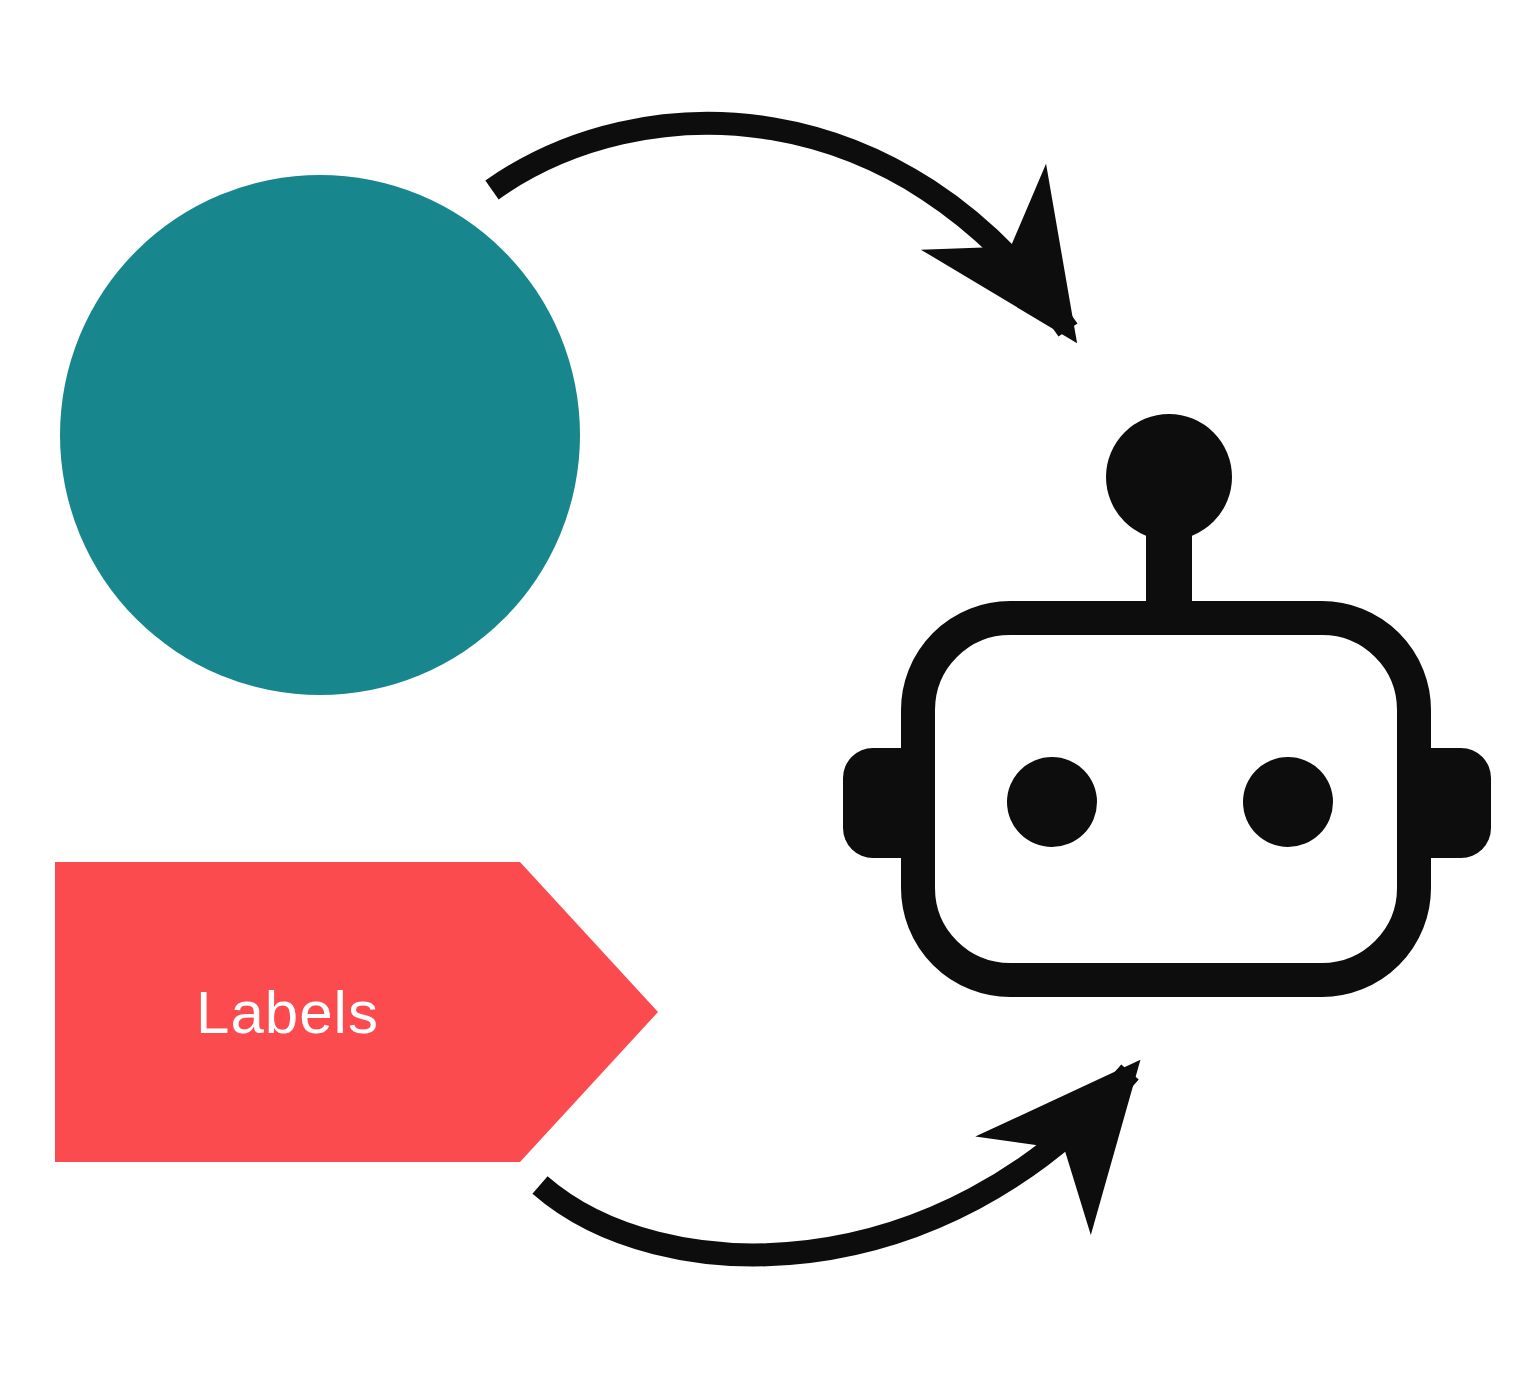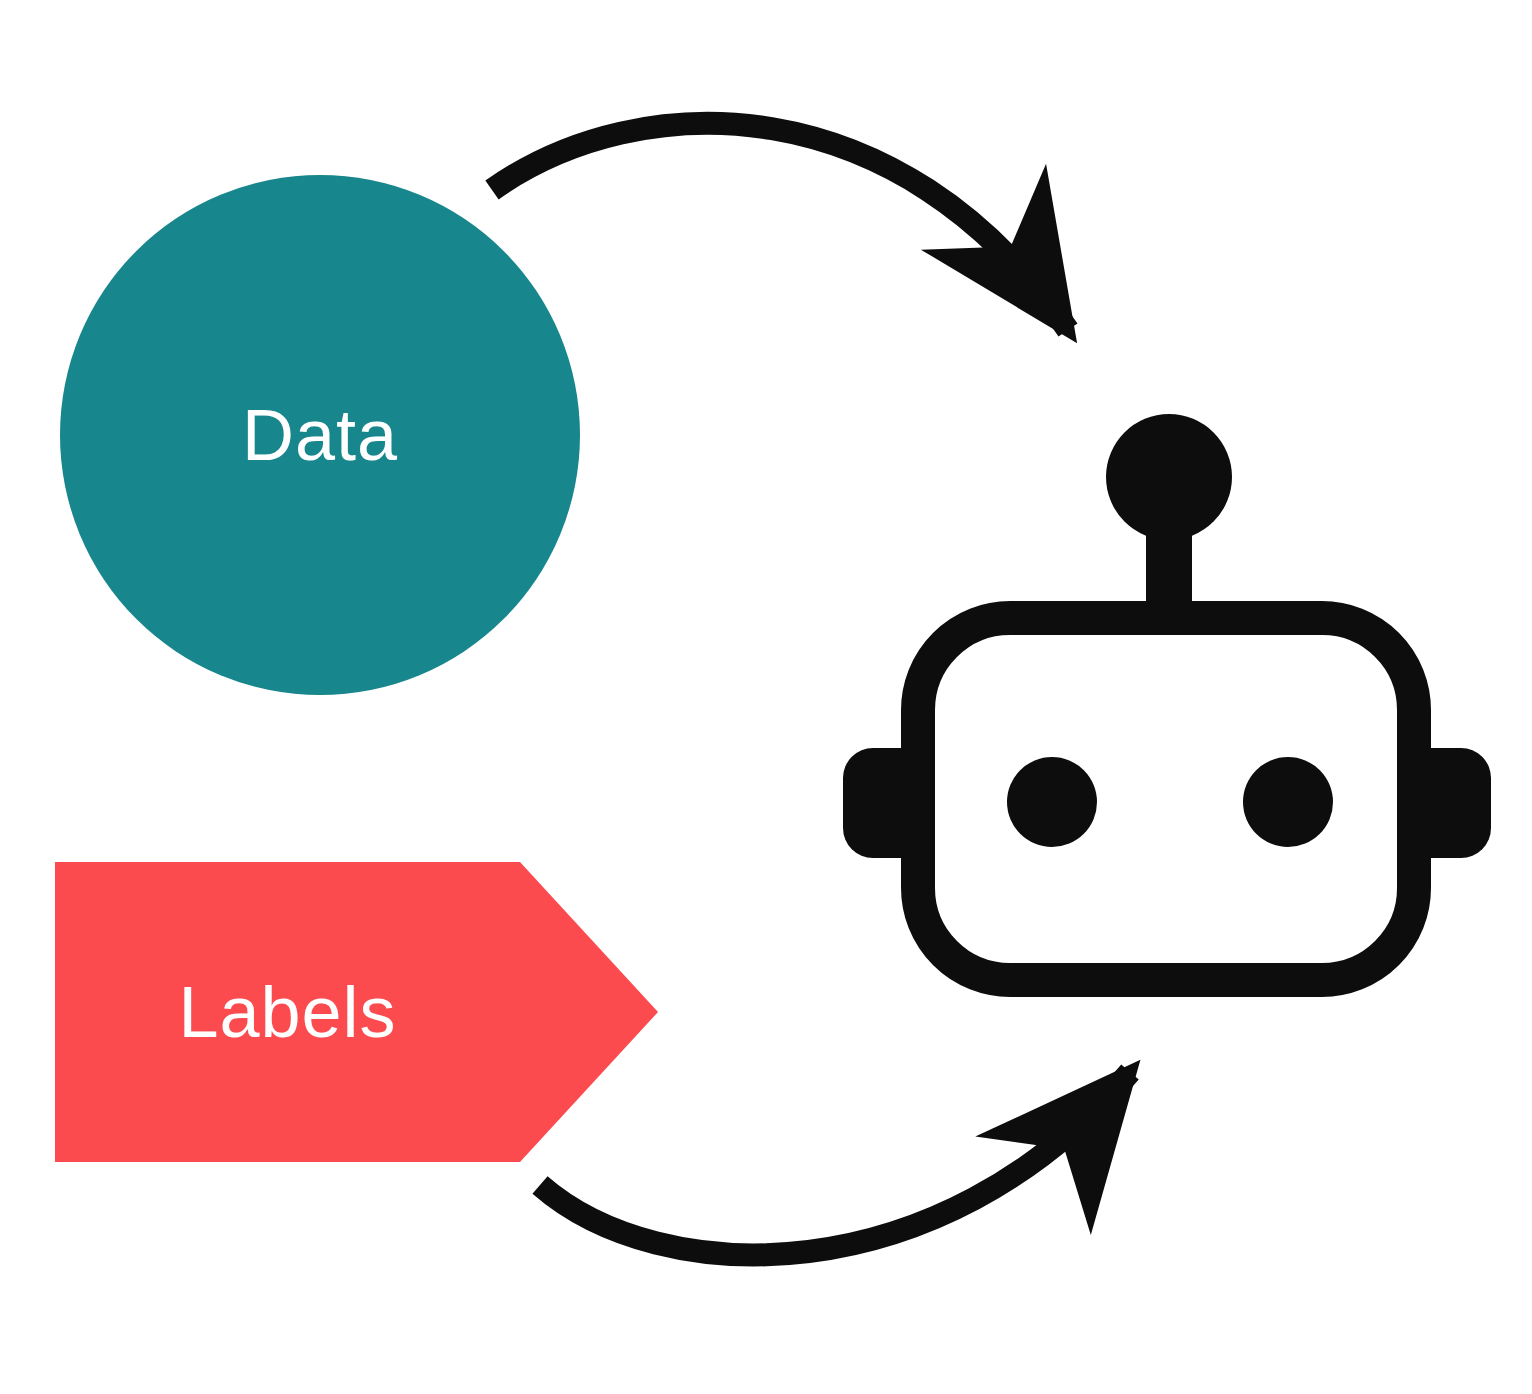--- a/index.html
+++ b/index.html
@@ -46,21 +46,21 @@
     top: 175px;
     width: 520px;
     height: 520px;
     font-size: 72px;
   }
   .labels-label {
     left: 55px;
     top: 862px;
     width: 465px;
     height: 300px;
-    font-size: 72px;
+    font-size: 60px;
   }
 </style>
 </head>
 <body>
 
 <div class="canvas">
 
   <svg class="diagram-svg" viewBox="0 0 1532 1394" xmlns="http://www.w3.org/2000/svg">
 
     <defs>
@@ -87,17 +87,16 @@
 
       <rect x="1391" y="748" width="100" height="110" rx="30" fill="#0d0d0d"></rect>
 
       <rect class="robot-head" x="918" y="618" width="496" height="362" rx="92" fill="#ffffff"></rect>
 
       <circle cx="1052" cy="802" r="45" fill="#0d0d0d"></circle>
       <circle cx="1288" cy="802" r="45" fill="#0d0d0d"></circle>
     </g>
   </svg>
 
-  <div class="node-label data-label">Data</div>
 
   <div class="node-label labels-label">Labels</div>
 
 </div>
 
 </body></html>

